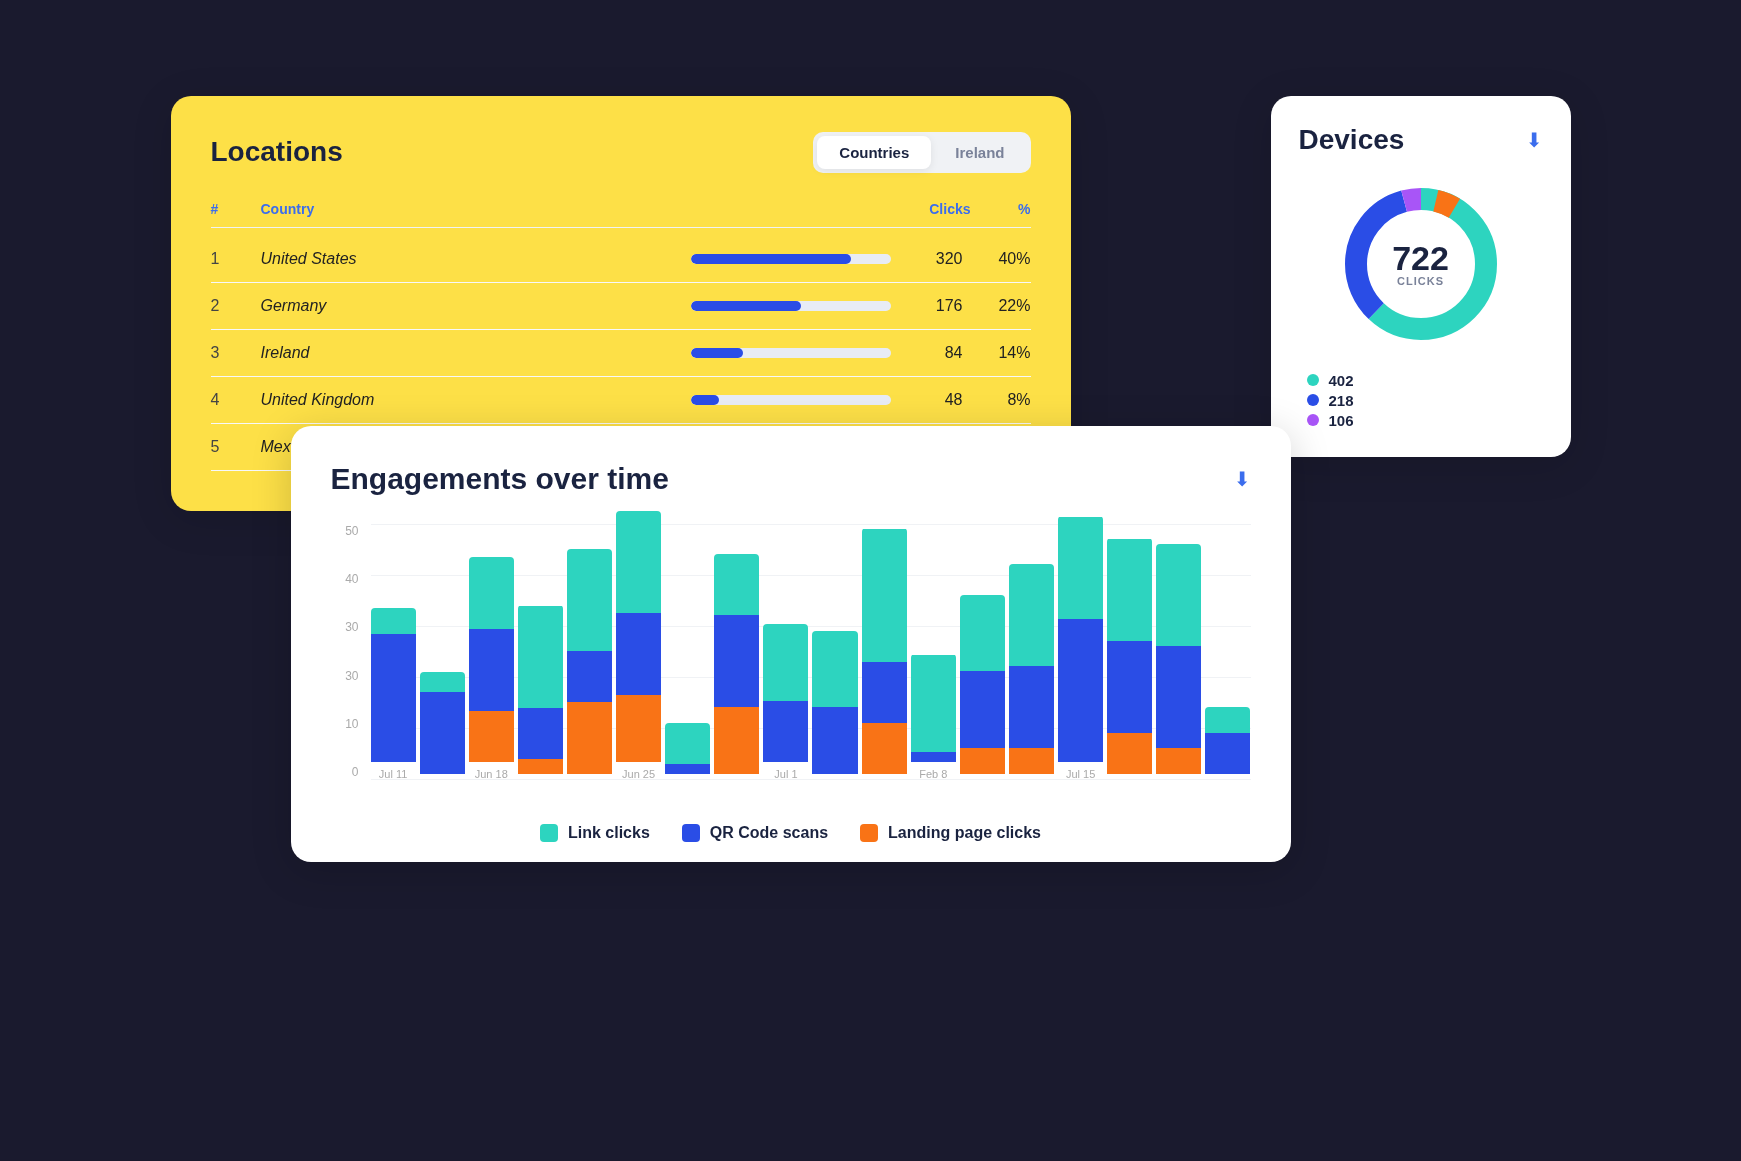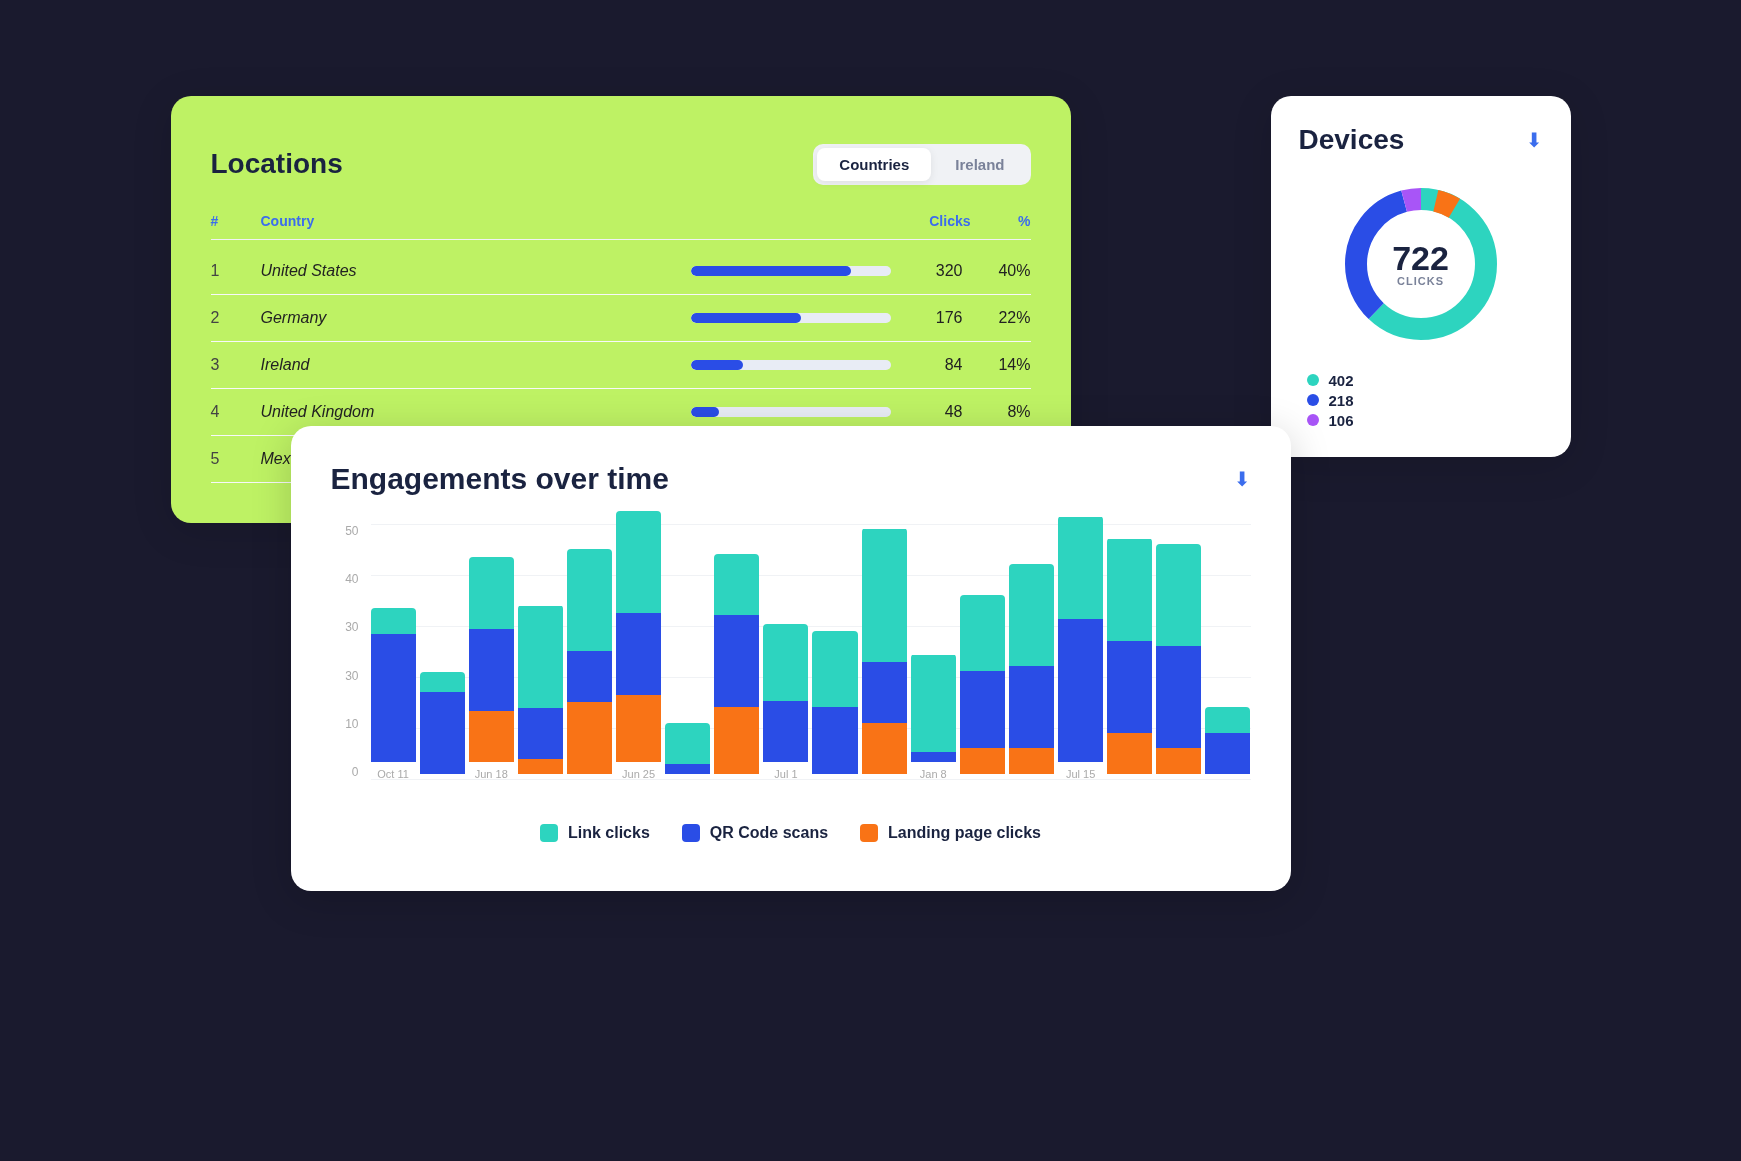--- a/index.html
+++ b/index.html
@@ -19,23 +19,23 @@
       width: 1400px;
       height: 1050px;
     }
 
     
     .locations-card {
       position: absolute;
       top: 40px;
       left: 0px;
       width: 900px;
-      background: #bef264;
+      background: #fde047;
       border-radius: 20px;
-      padding: 48px 40px 40px 40px;
+      padding: 36px 40px 40px 40px;
       box-shadow: 0 8px 40px rgba(0,0,0,0.13);
       z-index: 2;
     }
     .locations-header {
       display: flex;
       align-items: center;
       justify-content: space-between;
       margin-bottom: 28px;
     }
     .locations-title {
@@ -200,21 +200,21 @@
     }
 
     
     .engagements-card {
       position: absolute;
       top: 370px;
       left: 120px;
       width: 1000px;
       background: #fff;
       border-radius: 20px;
-      padding: 36px 40px 49px 40px;
+      padding: 36px 40px 20px 40px;
       box-shadow: 0 8px 40px rgba(0,0,0,0.18);
       z-index: 4;
     }
     .engagements-header {
       display: flex;
       align-items: center;
       justify-content: space-between;
       margin-bottom: 28px;
     }
     .engagements-title {
@@ -449,21 +449,21 @@
           <div class="grid-line"></div>
           <div class="grid-line"></div>
           <div class="grid-line"></div>
         </div>
       <div class="chart-inner" id="chart-bars">
           <div class="bar-group">
             <div class="stacked-bar" style="height: 154px;">
               <div class="bar-seg seg-blue" style="height: 128px;"></div>
               <div class="bar-seg seg-teal" style="height: 26px;"></div>
             </div>
-            <span class="x-label">Oct 11</span>
+            <span class="x-label">Jul 11</span>
           </div>
           <div class="bar-group">
             <div class="stacked-bar" style="height: 102px;">
               <div class="bar-seg seg-blue" style="height: 82px;"></div>
               <div class="bar-seg seg-teal" style="height: 20px;"></div>
             </div>
             <span class="x-label"></span>
           </div>
           <div class="bar-group">
             <div class="stacked-bar" style="height: 205px;">
@@ -532,21 +532,21 @@
               <div class="bar-seg seg-blue" style="height: 61px;"></div>
               <div class="bar-seg seg-teal" style="height: 133px;"></div>
             </div>
             <span class="x-label"></span>
           </div>
           <div class="bar-group">
             <div class="stacked-bar" style="height: 108px;">
               <div class="bar-seg seg-blue" style="height: 10px;"></div>
               <div class="bar-seg seg-teal" style="height: 97px;"></div>
             </div>
-            <span class="x-label">Jan 8</span>
+            <span class="x-label">Feb 8</span>
           </div>
           <div class="bar-group">
             <div class="stacked-bar" style="height: 179px;">
               <div class="bar-seg seg-orange" style="height: 26px;"></div>
               <div class="bar-seg seg-blue" style="height: 77px;"></div>
               <div class="bar-seg seg-teal" style="height: 77px;"></div>
             </div>
             <span class="x-label"></span>
           </div>
           <div class="bar-group">

